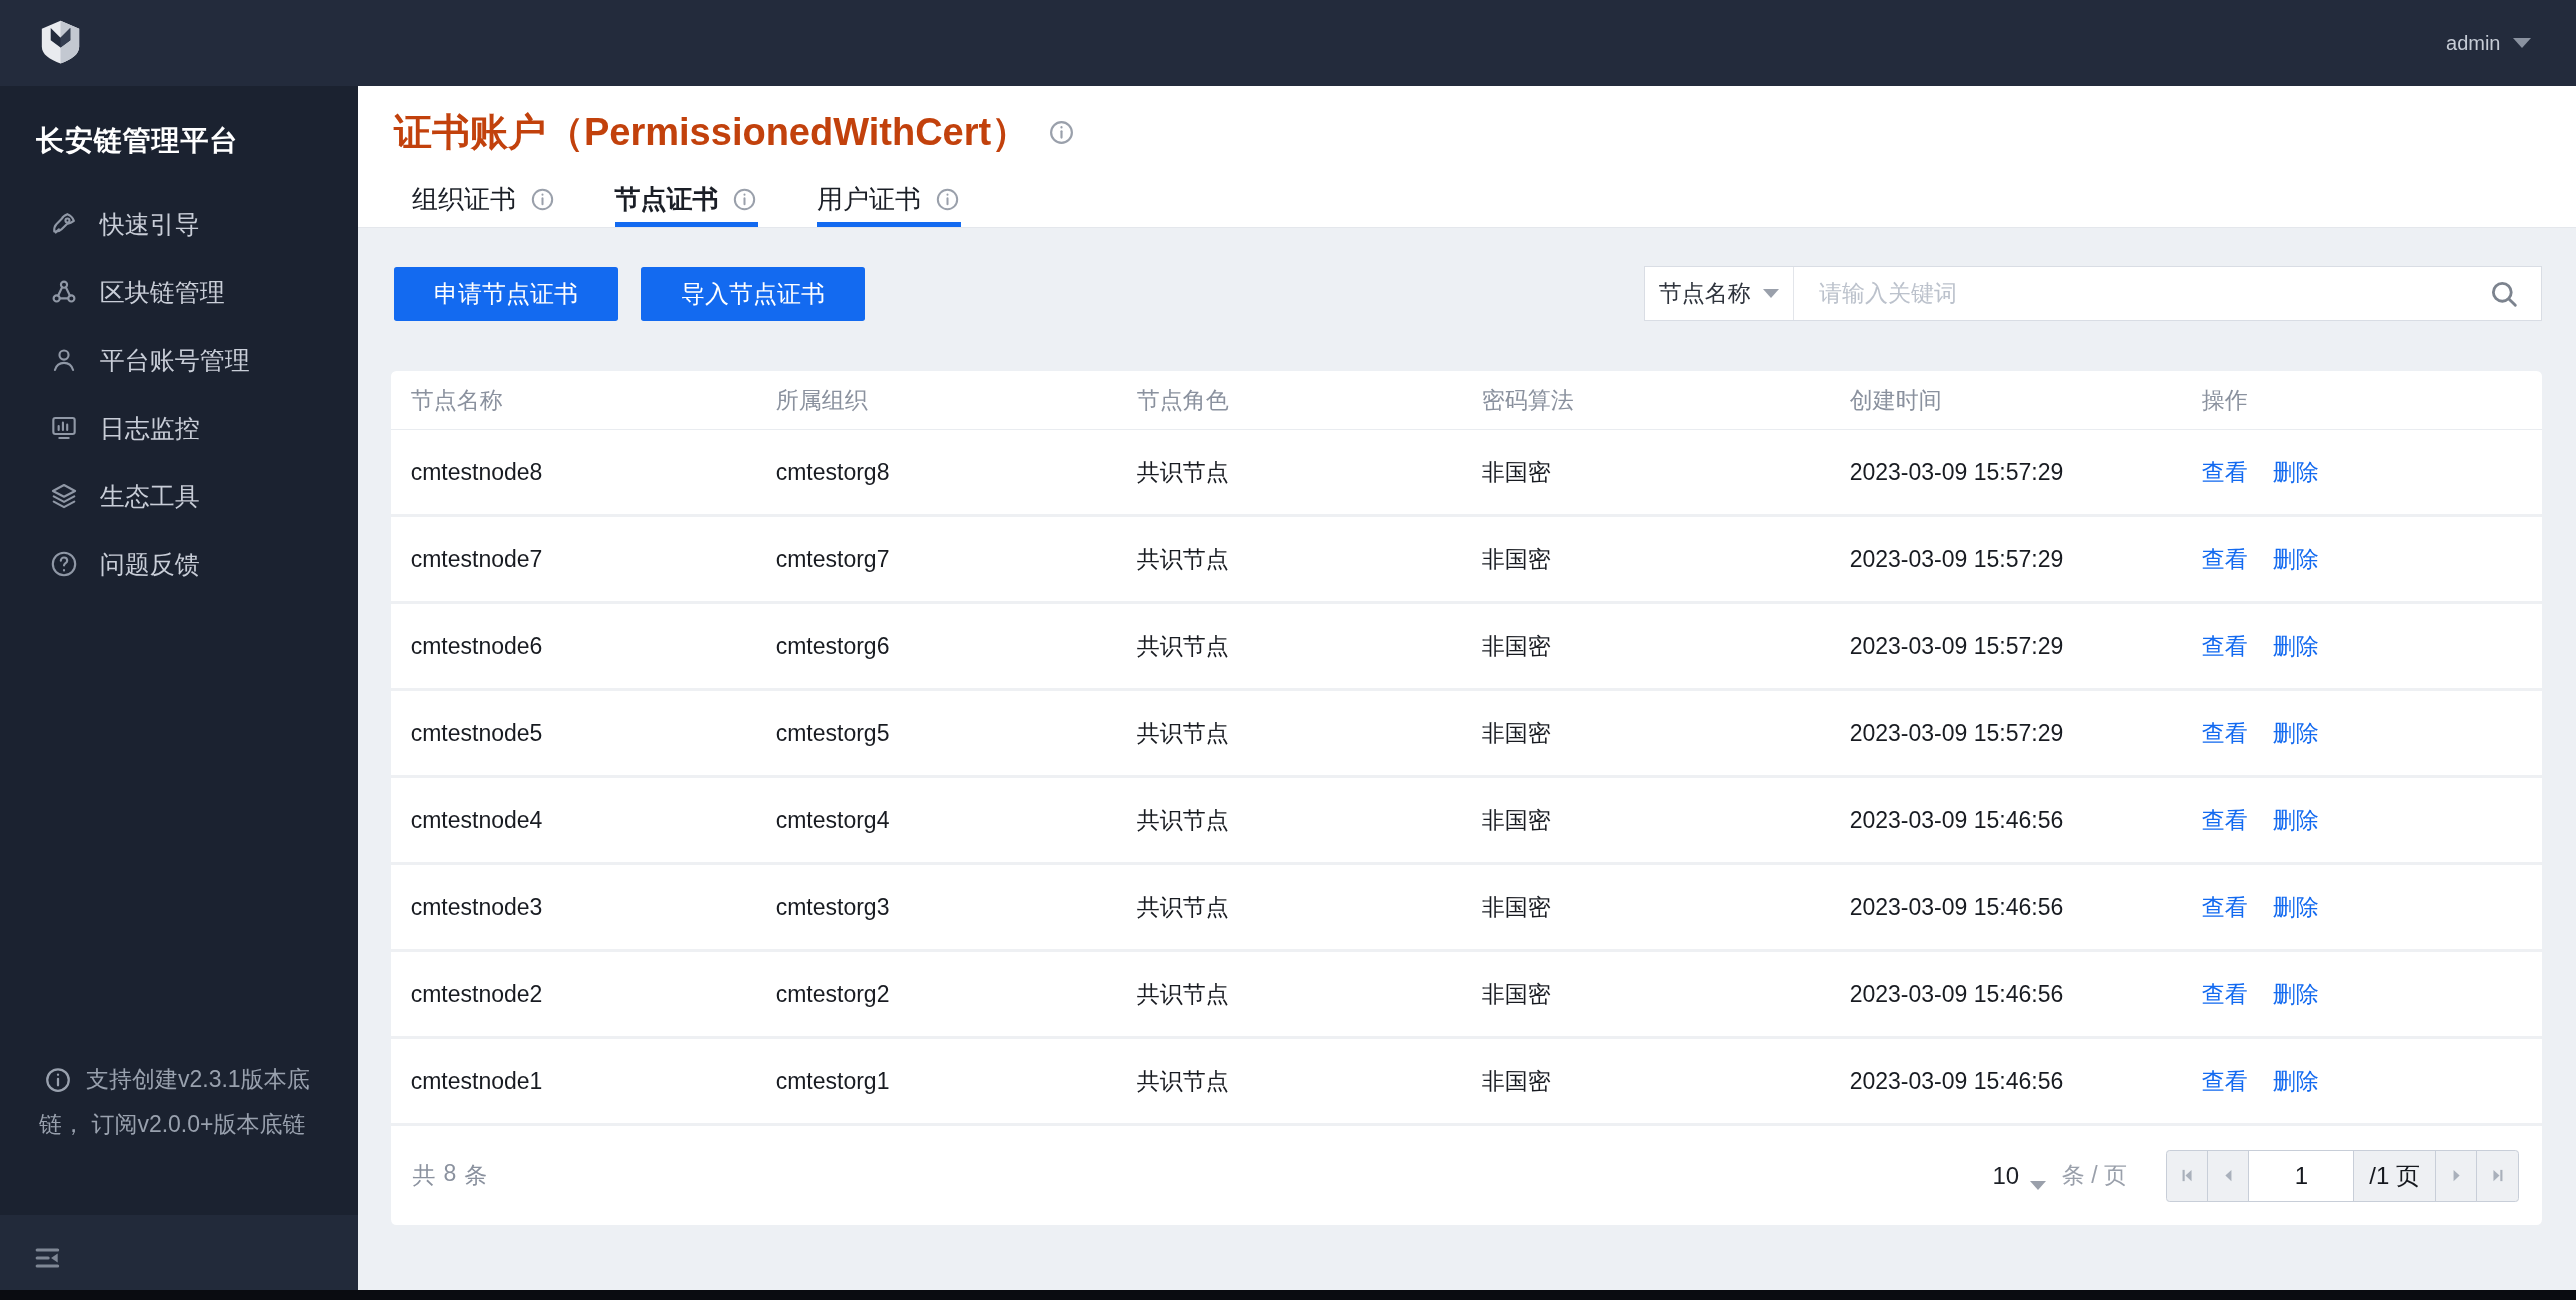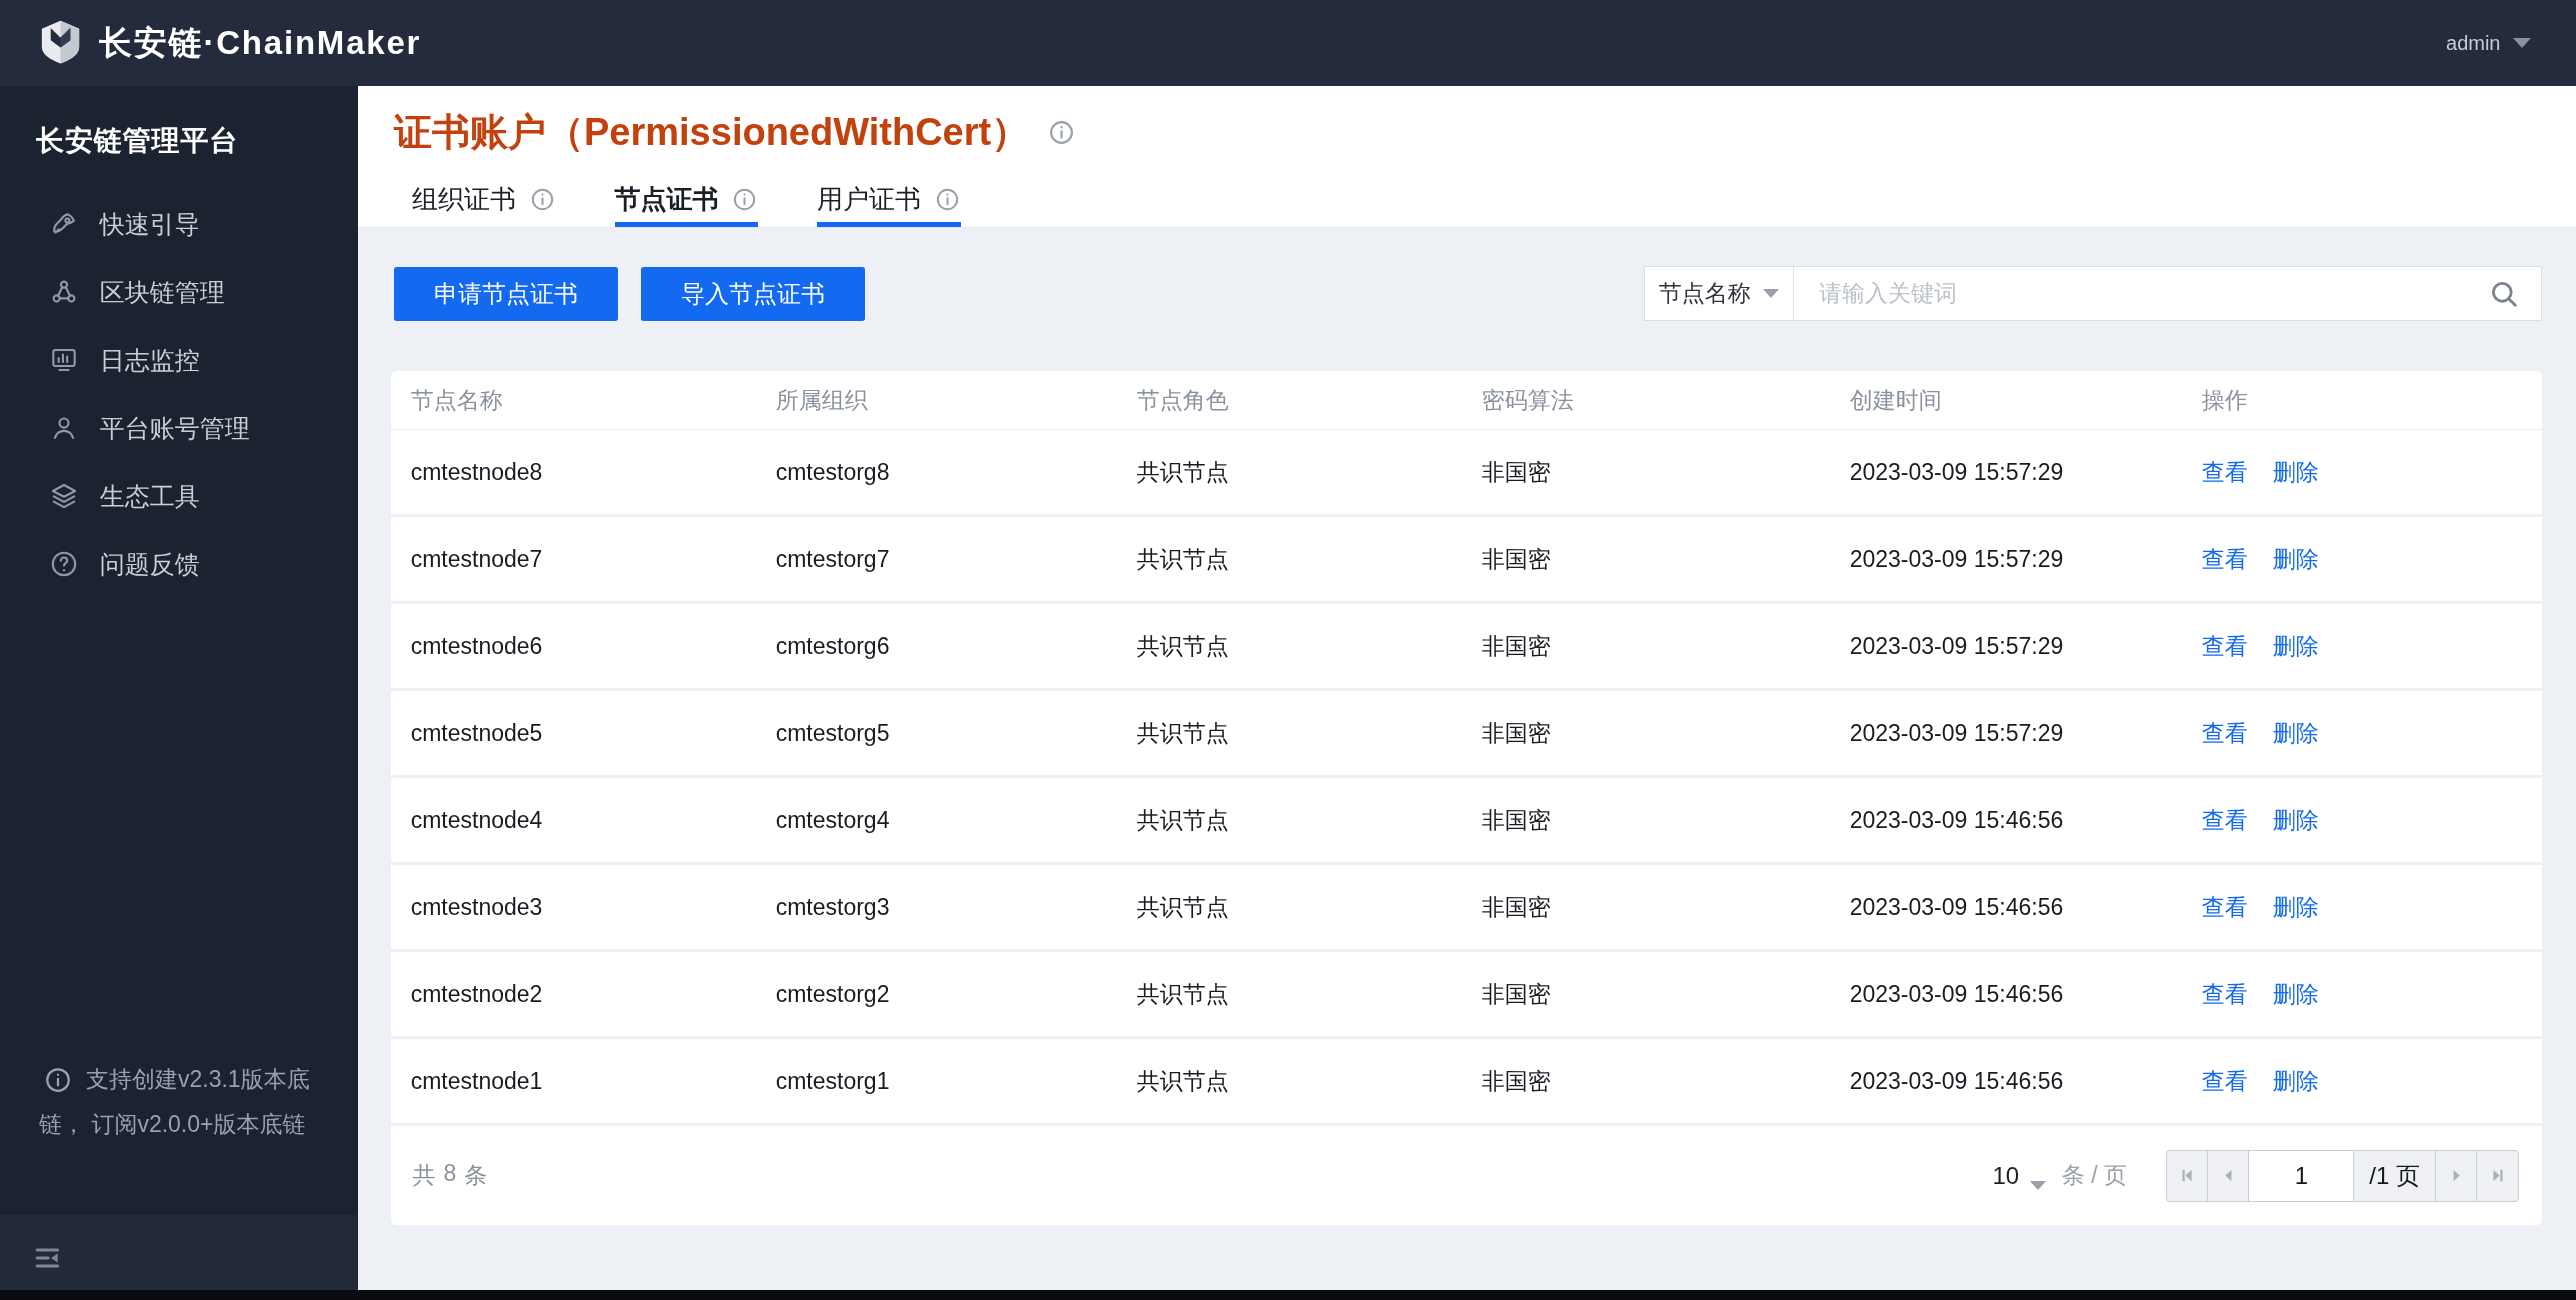--- a/index.html
+++ b/index.html
@@ -109,21 +109,20 @@
   <header class="hdr">
     <div class="brand">
       <span class="info-i">
         <svg width="45" height="48" viewBox="0 0 50 54">
           <path d="M25 2 L46 11 V31 c0 9-9 15-21 19 C13 46 4 40 4 31 V11 Z" fill="#e9ebef"></path>
           <path d="M25 2 L46 11 V31 c0 9-9 15-21 19 Z" fill="#c3c8d1"></path>
           <path d="M14 10 L25 21 L36 10 L36 24 L25 32 L14 24 Z" fill="#232b3c"></path>
           <path d="M25 21 L36 10 L36 24 L25 32 Z" fill="#343d50"></path>
         </svg>
       </span>
-      <span class="brand-text">长安链·ChainMaker</span>
     </div>
     <div class="user">
       <span class="user-name">admin</span>
       <span class="caret"></span>
     </div>
   </header>
 
   <aside class="side">
     <div class="side-title">长安链管理平台</div>
 
@@ -143,33 +142,33 @@
           <circle cx="12" cy="6.5" r="2.3"></circle>
             <circle cx="6.5" cy="16.8" r="2.3"></circle>
             <circle cx="17.5" cy="16.8" r="2.3"></circle>
           <path d="M10.6 8.4l-3 6.2M13.4 8.4l3 6.2M8.9 16.8h6.2"></path>
         </svg>
         <span>区块链管理</span>
       </div>
 
       <div class="item">
         <svg viewBox="0 0 24 24" fill="none" stroke="#9098a6" stroke-width="1.6" stroke-linecap="round" stroke-linejoin="round">
+          <circle cx="12" cy="8.3" r="3.4"></circle>
+          <path d="M5.2 19.5c1.1-3.6 3.7-5.3 6.8-5.3s5.7 1.7 6.8 5.3"></path>
+        </svg>
+        <span>平台账号管理</span>
+      </div>
+
+      <div class="item">
+        <svg viewBox="0 0 24 24" fill="none" stroke="#9098a6" stroke-width="1.6" stroke-linecap="round" stroke-linejoin="round">
           <rect x="4" y="4.5" width="16" height="12" rx="1.5"></rect>
           <path d="M8 13.5v-3M11.2 13.5V8M14.4 13.5v-4"></path>
           <path d="M8.5 19.5h7"></path>
         </svg>
         <span>日志监控</span>
-      </div>
-
-      <div class="item">
-        <svg viewBox="0 0 24 24" fill="none" stroke="#9098a6" stroke-width="1.6" stroke-linecap="round" stroke-linejoin="round">
-          <circle cx="12" cy="8.3" r="3.4"></circle>
-          <path d="M5.2 19.5c1.1-3.6 3.7-5.3 6.8-5.3s5.7 1.7 6.8 5.3"></path>
-        </svg>
-        <span>平台账号管理</span>
       </div>
 
       <div class="item">
         <svg viewBox="0 0 24 24" fill="none" stroke="#9098a6" stroke-width="1.6" stroke-linecap="round" stroke-linejoin="round">
           <path d="M12 3.8l8.3 4.4L12 12.6 3.7 8.2z"></path>
           <path d="M4.3 12.3L12 16.4l7.7-4.1"></path>
           <path d="M4.3 16.2L12 20.3l7.7-4.1"></path>
         </svg>
         <span>生态工具</span>
       </div>

